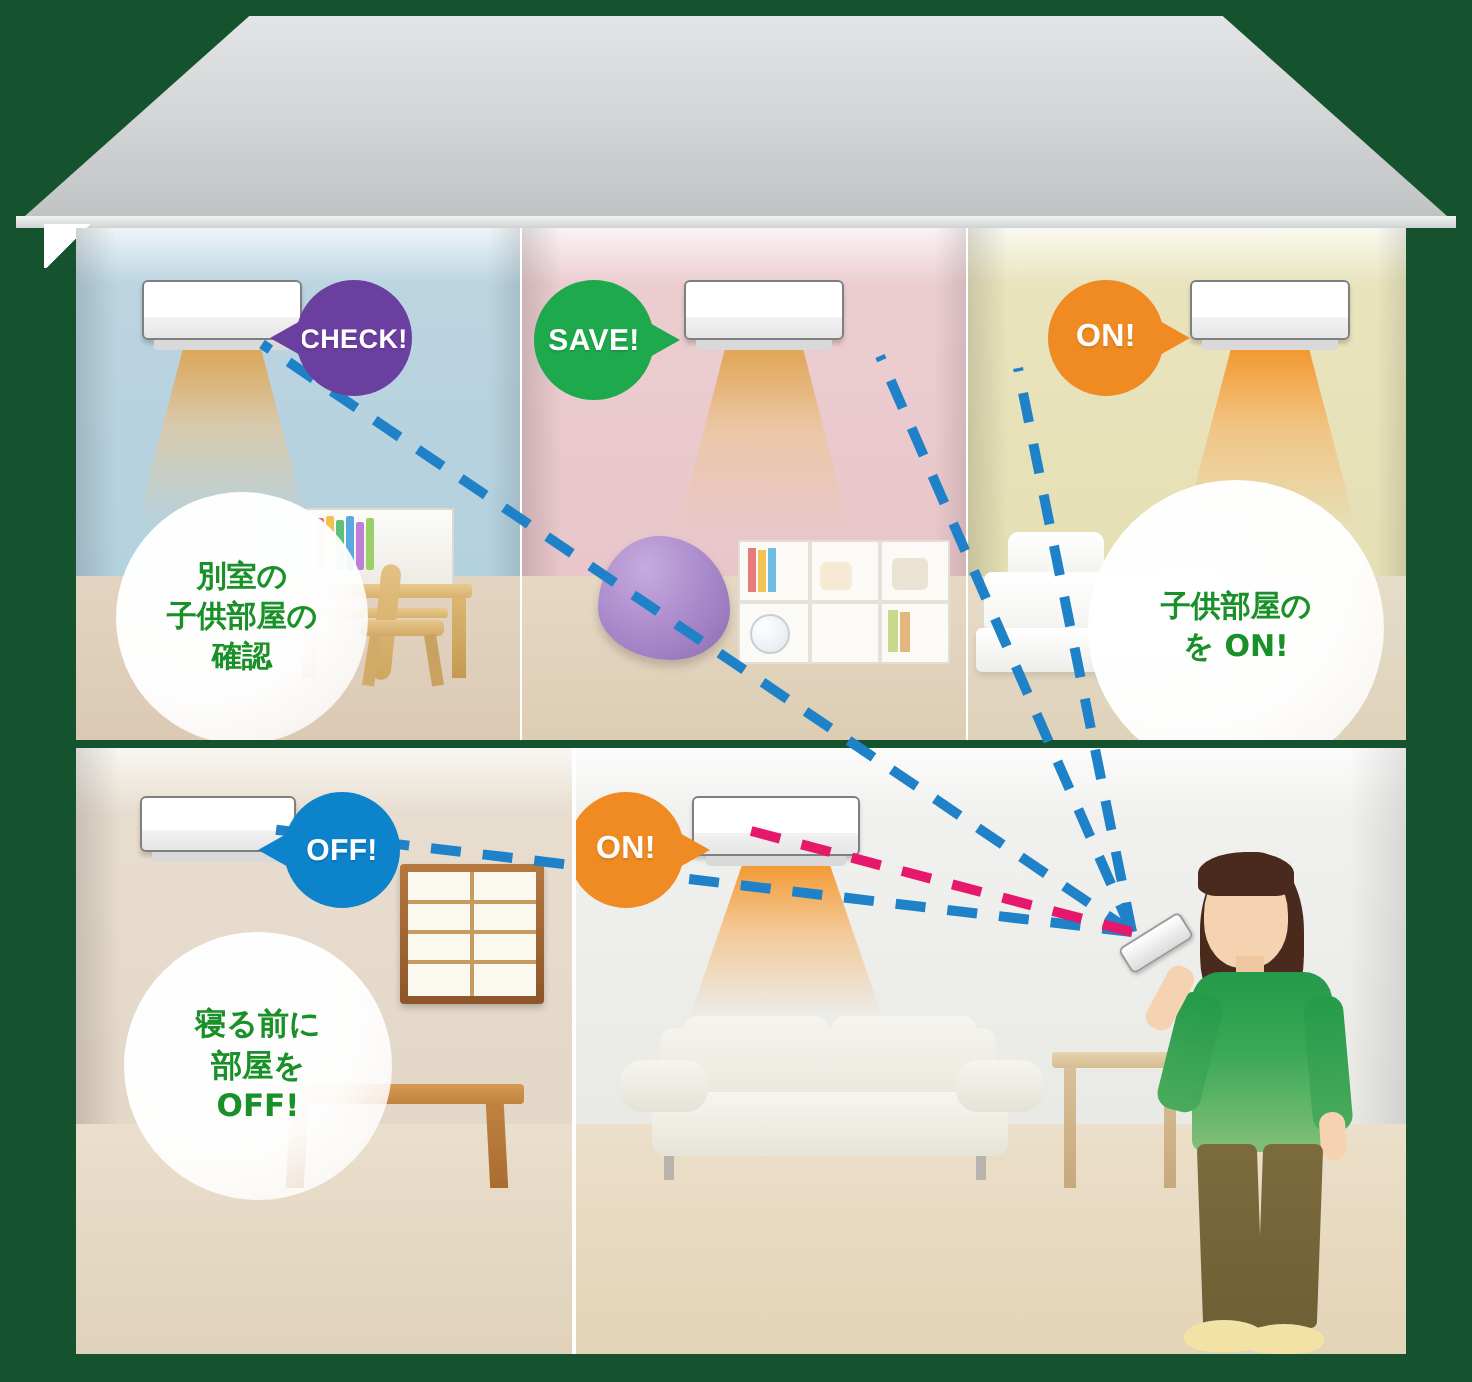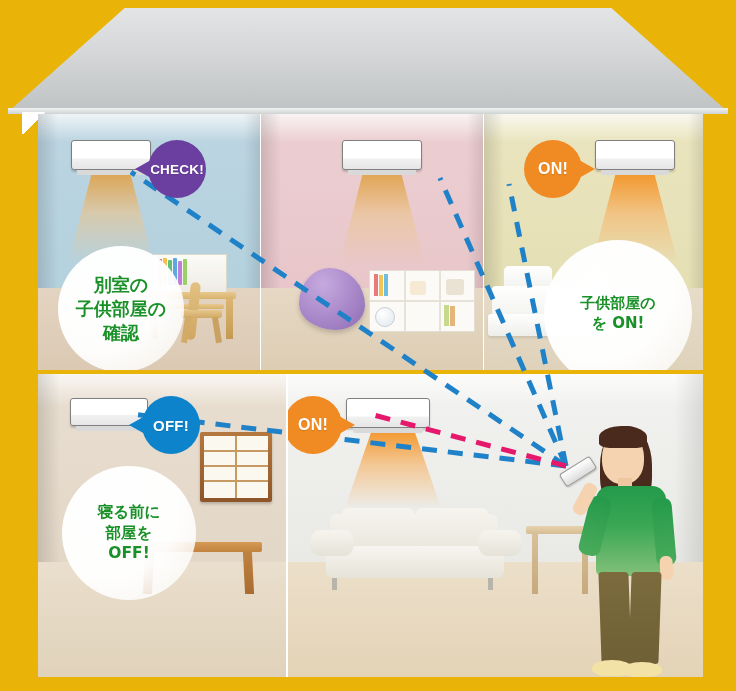--- a/index.html
+++ b/index.html
@@ -5,21 +5,21 @@
 <style>
   html,body{margin:0;padding:0;background:#ffffff;}
   body{
     font-family:"Liberation Sans","DejaVu Sans",sans-serif;
     -webkit-font-smoothing:antialiased;
   }
   #stage{
     position:relative;
     width:736px;height:691px;
     overflow:hidden;
-    background:#eab308;
+    background:#14532d;
   }
 
   
   .roof{
     position:absolute;left:8px;top:8px;width:720px;height:104px;
     background:linear-gradient(180deg,#e2e4e5 0%,#d4d6d7 45%,#bfc2c3 100%);
     clip-path:polygon(16.2% 0%, 83.8% 0%, 100% 100%, 0% 100%);
   }
   .roof-lip{
     position:absolute;left:8px;top:108px;width:720px;height:6px;
@@ -221,21 +221,21 @@
     <div class="furn" style="left:150px;top:168px;width:10px;height:58px;background:linear-gradient(180deg,#e3c183,#cfa75f);border-radius:5px;transform:rotate(6deg);"></div>
     <div class="furn" style="left:142px;top:196px;width:42px;height:8px;background:linear-gradient(180deg,#e6c68c,#d0a965);border-radius:3px;"></div>
     <div class="furn" style="left:145px;top:203px;width:6px;height:26px;background:#d2ab68;transform:rotate(9deg);"></div>
     <div class="furn" style="left:176px;top:203px;width:6px;height:26px;background:#c9a160;transform:rotate(-9deg);"></div>
 
     <div class="badge" style="left:110px;top:26px;width:58px;height:58px;font-size:13.5px;background:#6b3fa0;">
       <span class="tail tail-left" style="border-right:16px solid #6b3fa0;"></span>
       <span>CHECK!</span>
     </div>
 
-    <div class="callout jp" style="left:20px;top:132px;width:126px;height:126px;font-size:18px;">
+    <div class="callout jp" style="left:20px;top:132px;width:126px;height:126px;font-size:15px;">
       <span>別室の</span>
       <span>子供部屋の</span>
       <span>確認</span>
     </div>
   </div>
 
   <div class="room room-kids">
     <div class="wall"></div>
     <div class="ceil"></div>
     <div class="wall-l"></div>
@@ -259,20 +259,24 @@
       <div style="position:absolute;left:4px;top:3px;width:4px;height:22px;background:#e87a7a;"></div>
       <div style="position:absolute;left:9px;top:4px;width:4px;height:21px;background:#f0c457;"></div>
       <div style="position:absolute;left:14px;top:3px;width:4px;height:22px;background:#6fbde2;"></div>
       <div style="position:absolute;left:40px;top:10px;width:16px;height:14px;background:#f6ead4;border-radius:3px;"></div>
       <div style="position:absolute;left:76px;top:8px;width:18px;height:16px;background:#eae3d4;border-radius:3px;"></div>
       <div style="position:absolute;left:5px;top:36px;width:18px;height:18px;border-radius:50%;background:radial-gradient(circle at 35% 32%,#ffffff,#dfe7ef);border:1px solid #c7cfd8;"></div>
       <div style="position:absolute;left:74px;top:34px;width:5px;height:21px;background:#c6d98c;"></div>
       <div style="position:absolute;left:80px;top:35px;width:5px;height:20px;background:#e3b67c;"></div>
     </div>
 
+    <div class="badge" style="left:6px;top:26px;width:60px;height:60px;font-size:15px;background:#1ea94c;">
+      <span class="tail tail-right" style="border-left:16px solid #1ea94c;"></span>
+      <span>SAVE!</span>
+    </div>
 
   </div>
 
   <div class="room room-bed">
     <div class="wall"></div>
     <div class="ceil"></div>
     <div class="wall-l"></div>
     <div class="wall-r"></div>
     <div class="rfloor"></div>
 

